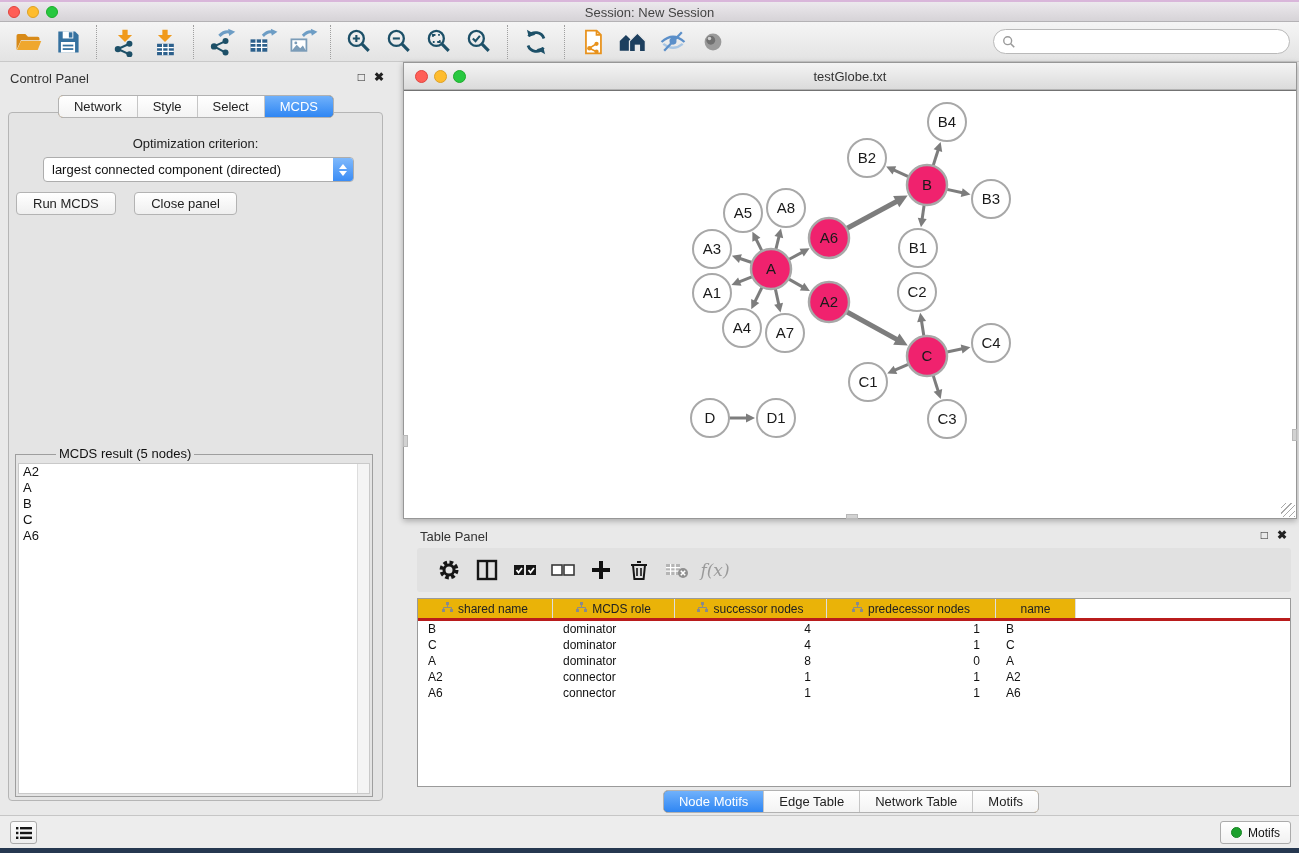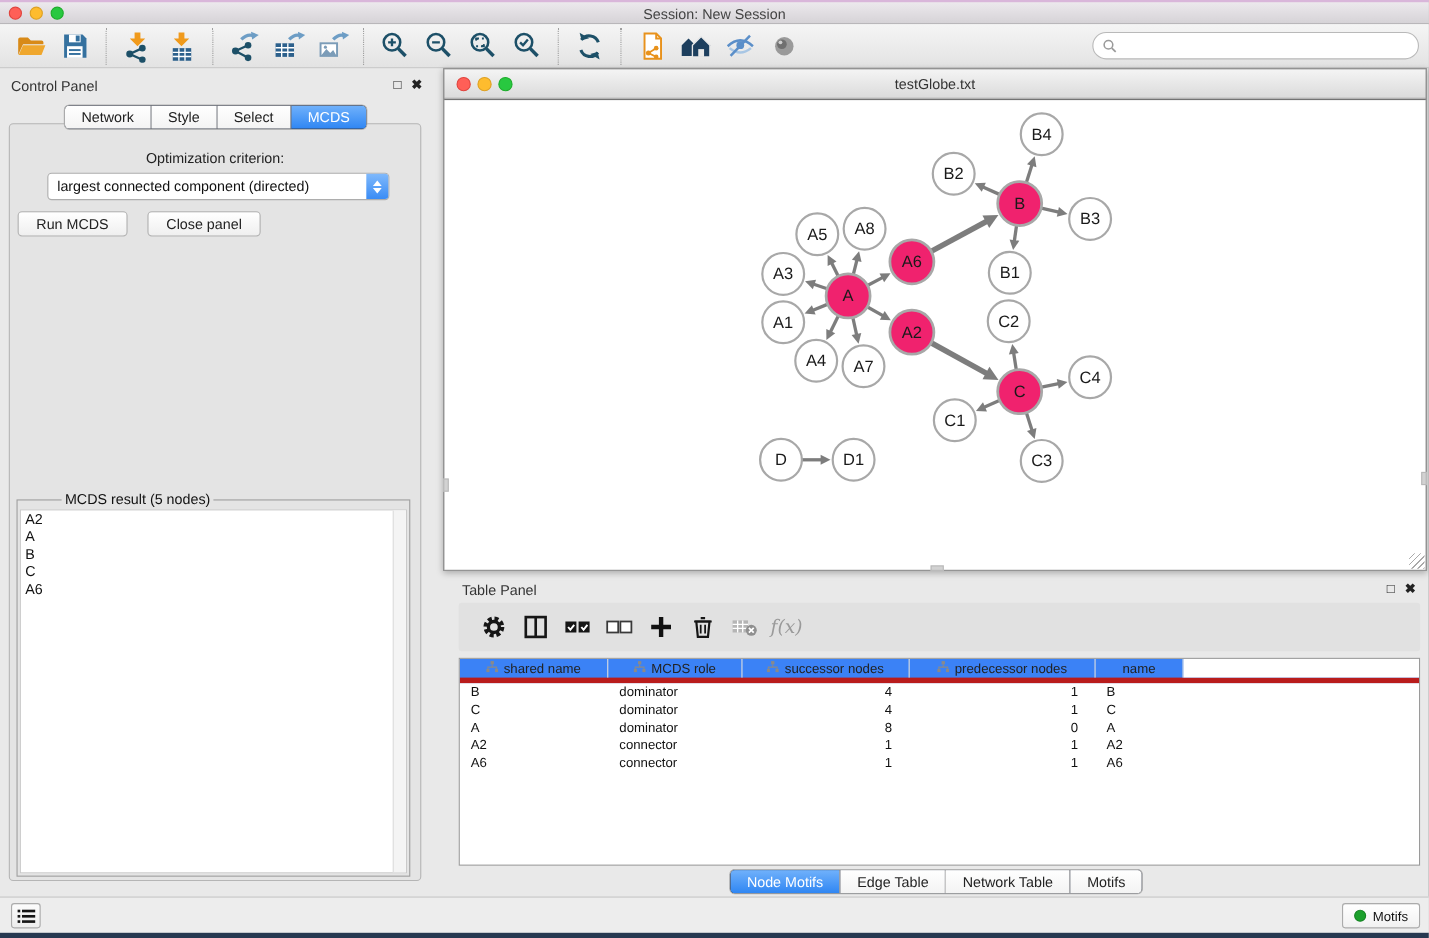--- a/index.html
+++ b/index.html
@@ -30,21 +30,21 @@
     display:flex; align-items:center; padding-left:8px; }
   .searchbox input { border:none; outline:none; flex:1; font-size:13px; background:transparent;
     font-family:"Liberation Sans",sans-serif; }
   
   .cpanel { position:absolute; left:0; top:62px; width:392px; bottom:38px; }
   .panel-header { position:absolute; left:10px; top:9px; font-size:13px; color:#333; }
   .panel-icons { position:absolute; right:8px; top:8px; font-size:12px; color:#222;
     display:flex; gap:9px; }
   .panel-icons span { cursor:default; }
   .seg { display:inline-flex; border:1px solid #b2b2b2; border-radius:5px; overflow:hidden;
-    background:#0f172a;text-align:right; }
+    background:#a16207;text-align:right; }
   .seg .s { padding:2px 15px; font-size:13px; color:#222; line-height:17px;
     background:linear-gradient(#ffffff,#f3f3f3); border-right:1px solid #c6c6c6; }
   .seg .s:last-child { border-right:none; }
   .seg .s.sel { background:linear-gradient(#70b1fb,#2f86f3); color:#fff; }
   .cp-tabs { position:absolute; left:0; right:0; top:33px; text-align:center; z-index:3; }
   .cp-body { position:absolute; left:8px; right:9px; top:50px; bottom:14px;
     background:#e4e4e4; border:1px solid #b5b5b5; border-radius:4px; }
   .opt-label { position:absolute; left:0; right:0; top:23px; text-align:center; font-size:13px; }
   .combo { position:absolute; left:34px; right:28px; top:44px; height:25px;
     background:#fff; border:1px solid #adadad; border-radius:4px; display:flex; align-items:center; }
@@ -83,21 +83,21 @@
     background:repeating-linear-gradient(135deg, transparent 0 3px, #a9a9a9 3px 4px); }
   
   .tpanel { position:absolute; left:403px; top:520px; right:0; bottom:38px; }
   .t-toolbar { position:absolute; left:14px; right:8px; top:28px; height:44px;
     background:#e1e1e1; border-radius:3px; display:flex; align-items:center;
     padding-left:13px; gap:0; }
   .t-toolbar .ticon { width:38px; }
   .fx { font-family:"DejaVu Serif",serif; font-style:italic; font-size:17px; color:#9a9a9a;text-align:center; }
   .ttable { position:absolute; left:14px; right:8px; top:78px; height:189px;
     background:#fff; border:1px solid #9a9a9a; overflow:hidden; font-size:12px; }
-  .thead { display:flex; height:22px; background:#3b82f6; border-bottom:5px solid #b91c1c; }
+  .thead { display:flex; height:22px; background:#eab308; border-bottom:3px solid #b91c1c; }
   .th { display:flex; align-items:center; justify-content:center; gap:5px;
     border-right:1px solid #dedede; color:#222; }
   .th:last-child { border-right:none; background:#fff; }
   .trow { display:flex; height:16px; line-height:16px; color:#111; }
   .td { overflow:hidden; white-space:nowrap; }
   .td.left { text-align:left; padding-left:10px; }
   .td.right { text-align:right; padding-right:16px; }
   .t-tabs { position:absolute; left:0; right:0; bottom:2px; text-align:center; }
   
   .statusbar { position:absolute; left:0; right:0; bottom:5px; height:33px;

